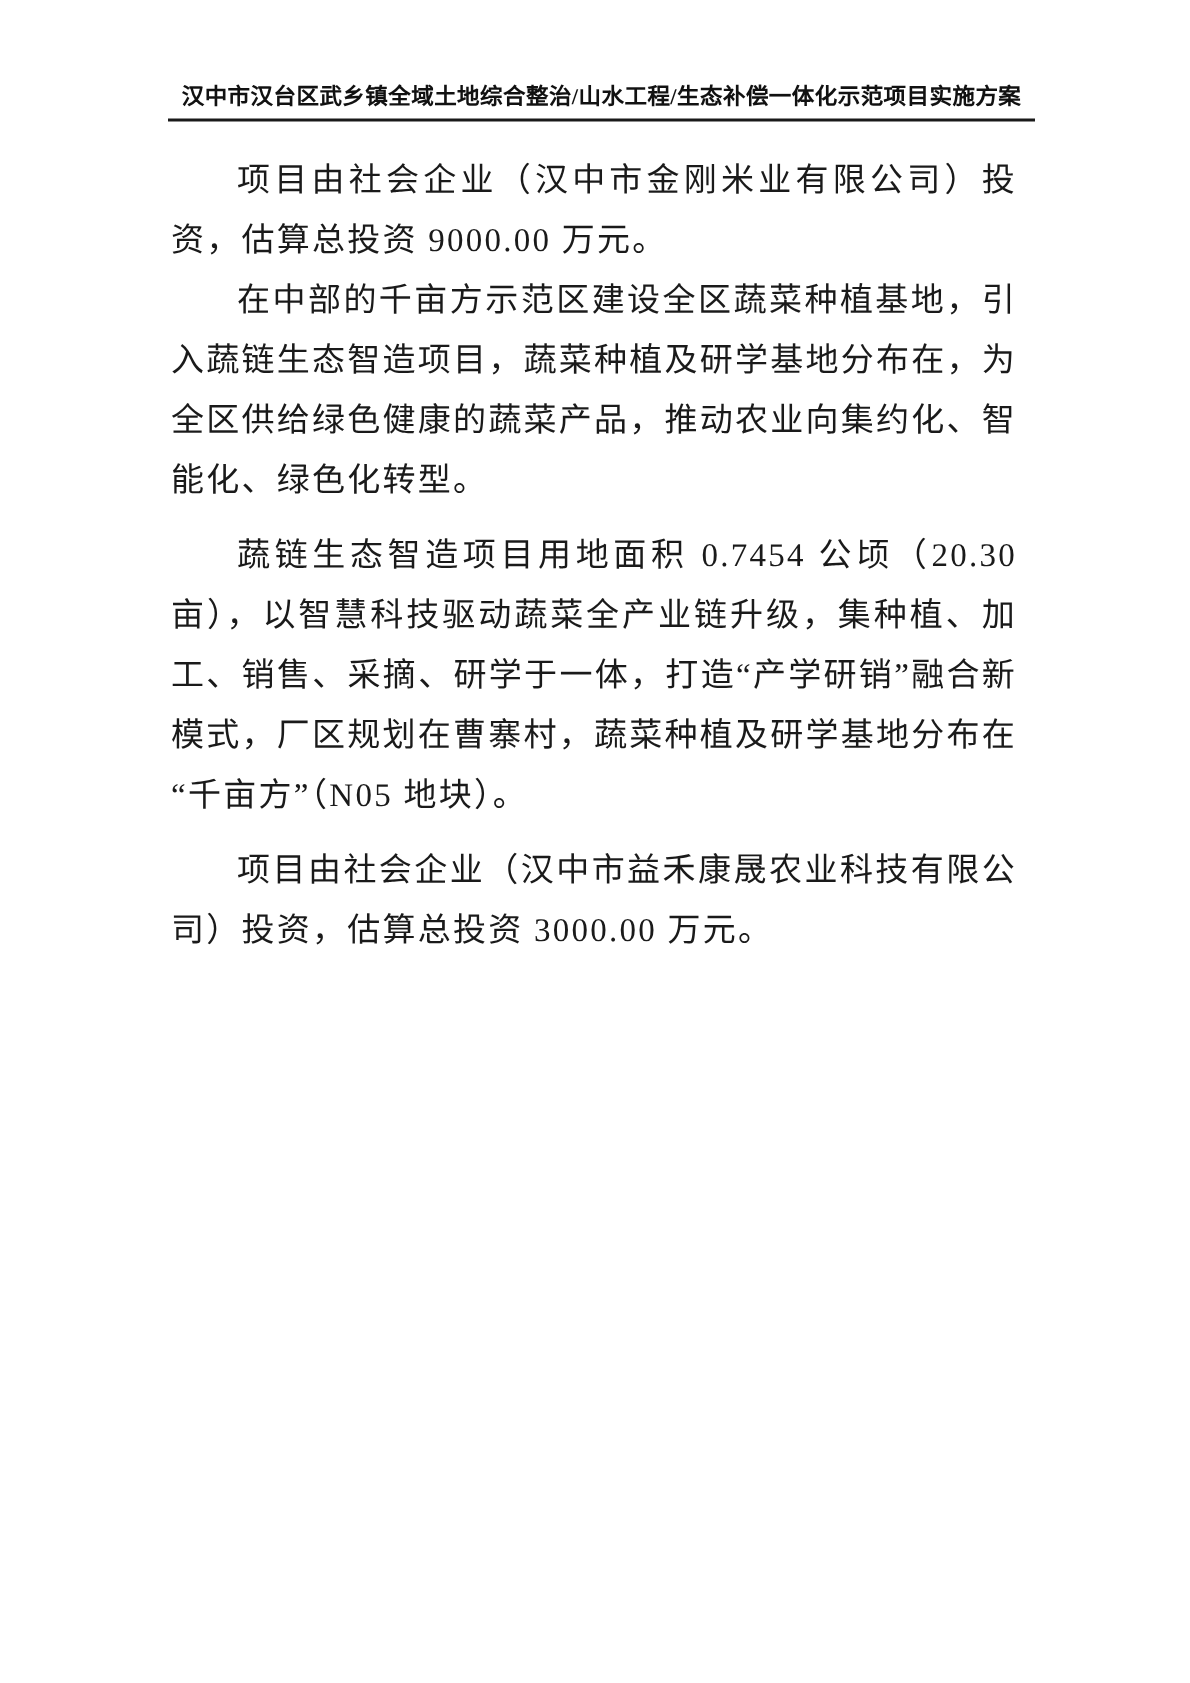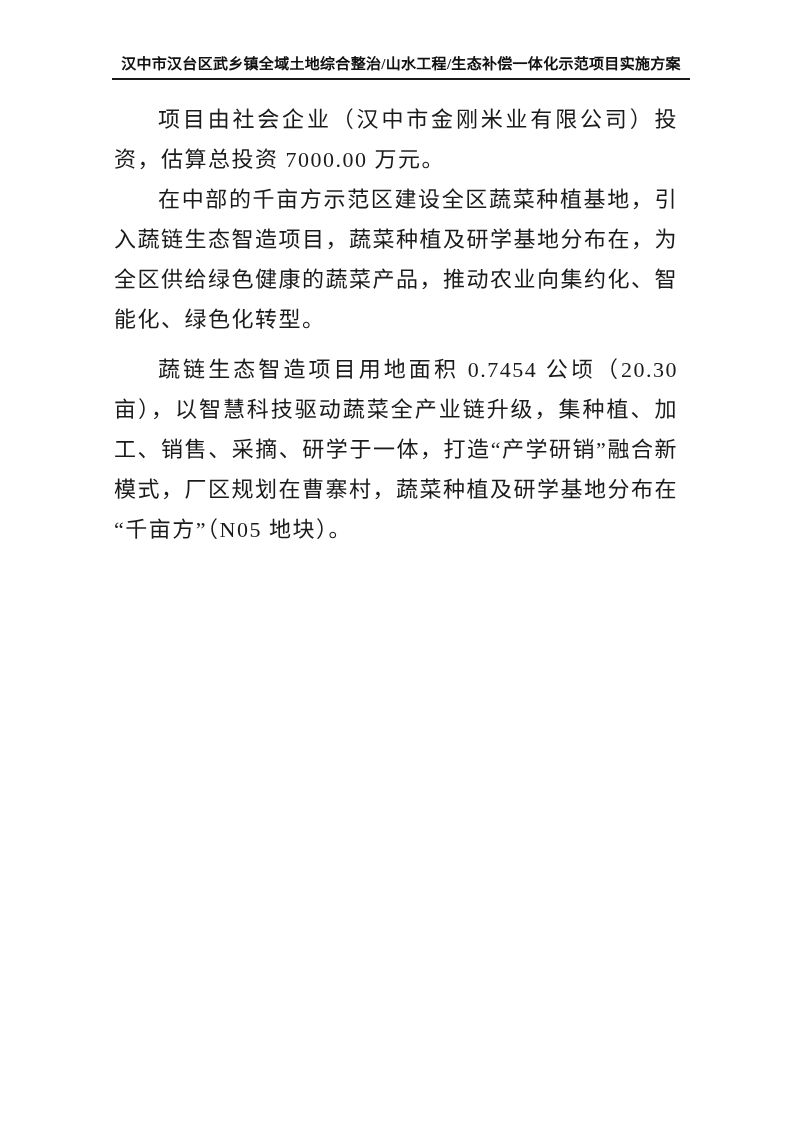--- a/index.html
+++ b/index.html
@@ -69,22 +69,23 @@
 </head>
 <body>
 
 <div class="page">
 
   <div class="header">
     <span>汉中市汉台区武乡镇全域土地综合整治/山水工程/生态补偿一体化示范项目实施方案</span>
   </div>
 
   <div class="content">
-    <p class="para">项目由社会企业（汉中市金刚米业有限公司）投资，估算总投资 7000.00 万元。</p>
+    <p class="para">项目由社会企业（汉中市金刚米业有限公司）投资，估算总投资 9000.00 万元。</p>
     <p class="para">在中部的千亩方示范区建设全区蔬菜种植基地，引入蔬链生态智造项目，蔬菜种植及研学基地分布在，为全区供给绿色健康的蔬菜产品，推动农业向集约化、智能化、绿色化转型。</p>
     <p class="para gap">蔬链生态智造项目用地面积 0.7454 公顷（20.30 亩），以智慧科技驱动蔬菜全产业链升级，集种植、加工、销售、采摘、研学于一体，打造“产学研销”融合新模式，厂区规划在曹寨村，蔬菜种植及研学基地分布在“千亩方”（N05 地块）。</p>
+    <p class="para gap">项目由社会企业（汉中市益禾康晟农业科技有限公司）投资，估算总投资 3000.00 万元。</p>
   </div>
 
   <div class="footer">
     <span>75</span>
   </div>
 
 </div>
 
 </body></html>

